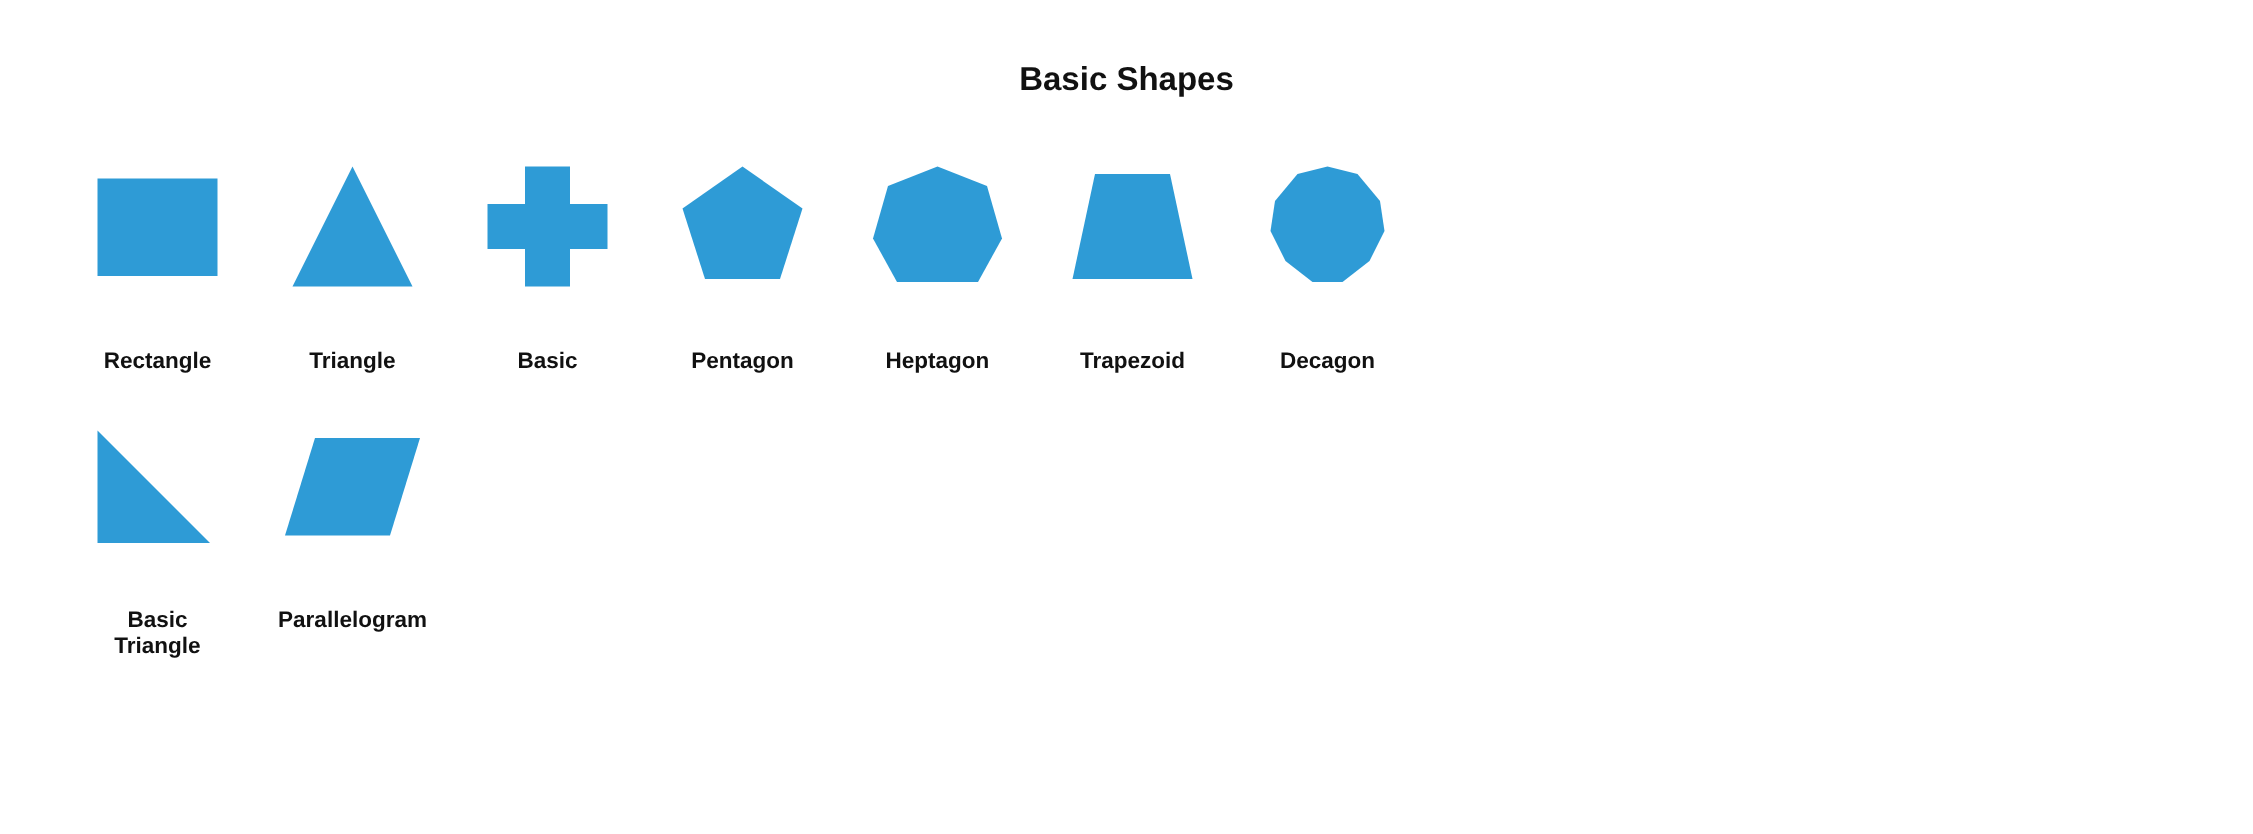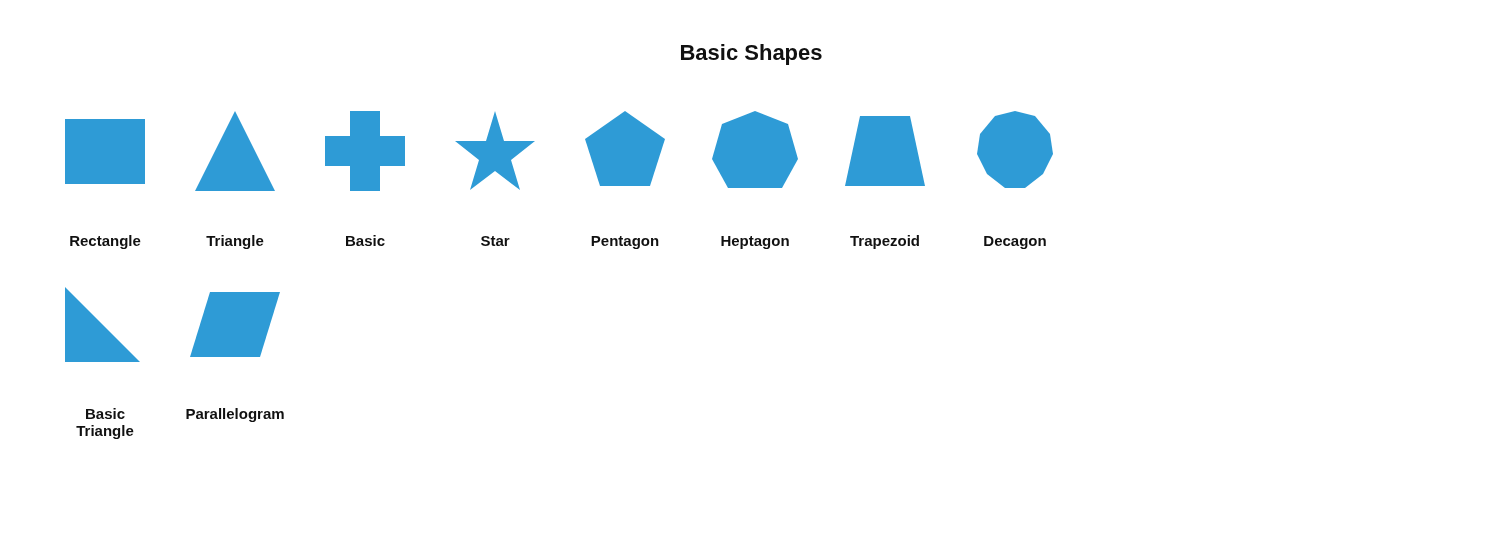--- a/index.html
+++ b/index.html
@@ -78,28 +78,20 @@
     <div class="shape-item">
       <div class="shape-container">
         <svg width="90" height="90" viewBox="0 0 90 90">
           <rect x="30" y="5" width="30" height="80" class="blue"></rect>
           <rect x="5" y="30" width="80" height="30" class="blue"></rect>
         </svg>
       </div>
       <span class="shape-label">Basic</span>
     </div>
 
-    <div class="shape-item">
-      <div class="shape-container">
-        <svg width="90" height="90" viewBox="0 0 90 90">
-          <polygon points="45,5 54,35 85,35 61,54 70,84 45,65 20,84 29,54 5,35 36,35" class="blue"></polygon>
-        </svg>
-      </div>
-      <span class="shape-label">Star</span>
-    </div>
 
     <div class="shape-item">
       <div class="shape-container">
         <svg width="90" height="90" viewBox="0 0 90 90">
           <polygon points="45,5 85,33 70,80 20,80 5,33" class="blue"></polygon>
         </svg>
       </div>
       <span class="shape-label">Pentagon</span>
     </div>
 

